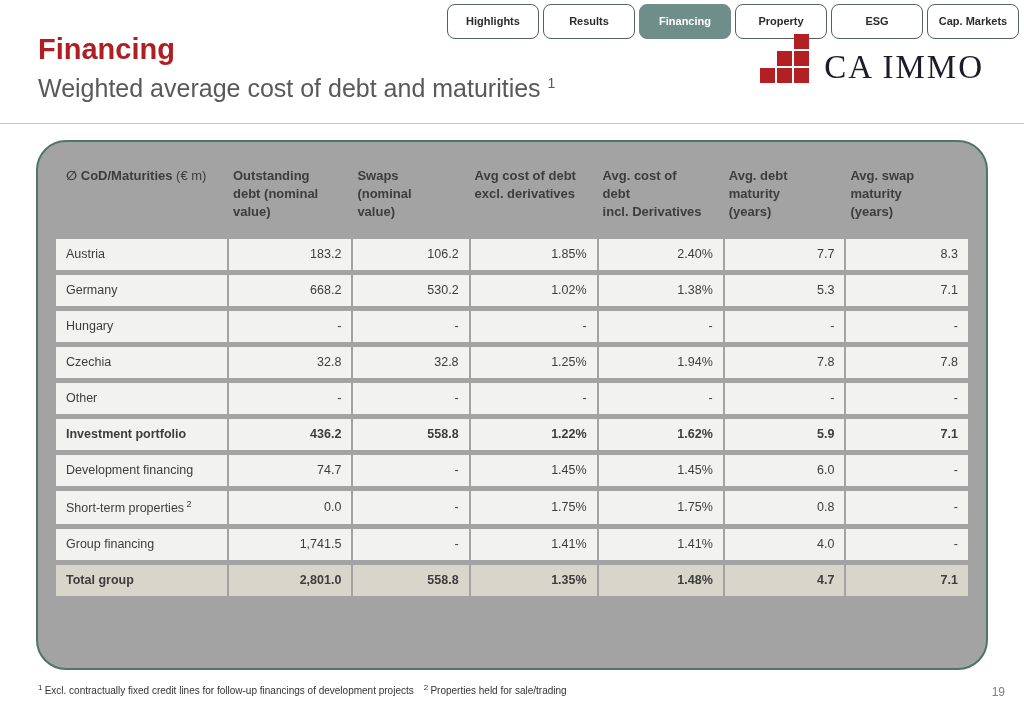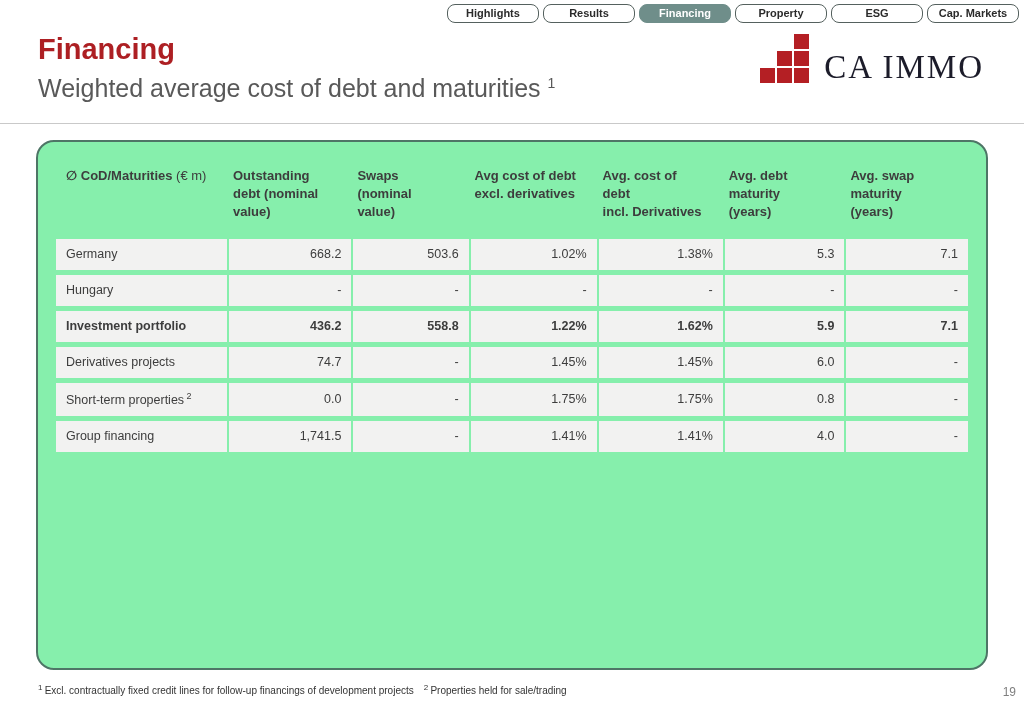--- a/index.html
+++ b/index.html
@@ -9,21 +9,21 @@
   }
   *{box-sizing:border-box;margin:0;padding:0;}
   html,body{width:1024px;height:709px;}
   body{
     font-family:"Liberation Sans","DejaVu Sans",sans-serif;
     background:#ffffff;position:relative;overflow:hidden;color:#3d3d3d;
   }
   
   .nav{position:absolute;top:4px;right:5px;display:flex;gap:4px;}
   .tab{
-    width:92px;height:19px;border:1px solid var(--tab-border);border-radius:8px;
+    width:92px;height:35px;border:1px solid var(--tab-border);border-radius:8px;
     background:#ffffff;color:#2b2b2b;font-family:inherit;font-size:11px;font-weight:bold;
     display:flex;align-items:center;justify-content:center;cursor:pointer;line-height:1;
   }
   .tab.active{background:var(--tab-active-bg);border-color:var(--tab-active-bg);color:#ffffff;}
   
   .titles{position:absolute;left:38px;top:34px;}
   .page-title{color:var(--accent-red);font-size:29px;font-weight:bold;line-height:1.1;}
   .page-subtitle{color:var(--subtitle-gray);font-size:25px;margin-top:9px;line-height:1.1;}
   .page-subtitle sup{font-size:14px;}
   .logo{position:absolute;right:40px;top:34px;display:flex;align-items:flex-end;}
@@ -31,21 +31,21 @@
   .logo-blocks .b{background:transparent;}
   .logo-blocks .b.f{background:var(--logo-red);}
   .logo-text{
     font-family:"Liberation Serif","DejaVu Serif",serif;font-size:33px;color:#1c1c2a;
     letter-spacing:2px;margin-left:15px;line-height:0.95;
   }
   .divider{position:absolute;left:0;top:123px;width:1024px;height:1px;background:#c9c9c9;}
   
   .card{
     position:absolute;left:36px;top:140px;width:952px;height:530px;
-    border:2px solid var(--card-border);border-radius:18px;background:#86efac;
+    border:2px solid var(--card-border);border-radius:30px;background:#a3a3a3;
     padding:12px 16px 10px 16px;
   }
   table{width:100%;border-collapse:separate;border-spacing:2px 5px;font-size:12.5px;}
   thead th{
     font-size:13px;font-weight:bold;color:#3d3d3d;text-align:left;vertical-align:top;
     padding:8px 10px 12px 4px;line-height:1.4;background:transparent;white-space:nowrap;
   }
   thead th:first-child{text-align:left;padding-left:10px;}
   thead th .unit{font-weight:normal;}
   tbody td{
@@ -53,21 +53,21 @@
     color:#3d3d3d;font-size:12.5px;
   }
   tbody td:first-child{text-align:left;}
   tbody tr.bold td{font-weight:bold;}
   tbody tr.total td{background:var(--total-row-bg);font-weight:bold;}
   tbody td sup{font-size:9px;}
   
   .footnote{position:absolute;left:38px;bottom:13px;font-size:10px;color:#333333;}
   .footnote .fn{margin-right:10px;}
   .footnote sup{font-size:8px;}
-  .page-number{position:absolute;right:8px;bottom:10px;font-size:12px;color:#7f7f7f;margin-top:12px;}
+  .page-number{position:absolute;right:19px;bottom:10px;font-size:12px;color:#7f7f7f;margin-top:12px;}
 </style>
 </head>
 <body>
 
 <nav class="nav">
     <button class="tab">Highlights</button>
     <button class="tab">Results</button>
     <button class="tab active">Financing</button>
     <button class="tab">Property</button>
     <button class="tab">ESG</button>
@@ -113,48 +113,75 @@
           <th>Outstanding<br>debt (nominal<br>value)</th>
           <th>Swaps<br>(nominal<br>value)</th>
           <th>Avg cost of debt<br>excl. derivatives</th>
           <th>Avg. cost of<br>debt<br>incl. Derivatives</th>
           <th>Avg. debt<br>maturity<br>(years)</th>
           <th>Avg. swap<br>maturity<br>(years)</th>
         </tr>
     </thead>
     <tbody>
         <tr class="">
+          <td>Austria</td>
+          <td>183.2</td>
+          <td>106.2</td>
+          <td>1.85%</td>
+          <td>2.40%</td>
+          <td>7.7</td>
+          <td>8.3</td>
+        </tr>
+        <tr class="">
           <td>Germany</td>
           <td>668.2</td>
-          <td>503.6</td>
+          <td>530.2</td>
           <td>1.02%</td>
           <td>1.38%</td>
           <td>5.3</td>
           <td>7.1</td>
         </tr>
         <tr class="">
           <td>Hungary</td>
+          <td>-</td>
+          <td>-</td>
+          <td>-</td>
+          <td>-</td>
+          <td>-</td>
+          <td>-</td>
+        </tr>
+        <tr class="">
+          <td>Czechia</td>
+          <td>32.8</td>
+          <td>32.8</td>
+          <td>1.25%</td>
+          <td>1.94%</td>
+          <td>7.8</td>
+          <td>7.8</td>
+        </tr>
+        <tr class="">
+          <td>Other</td>
           <td>-</td>
           <td>-</td>
           <td>-</td>
           <td>-</td>
           <td>-</td>
           <td>-</td>
         </tr>
         <tr class="bold ">
           <td>Investment portfolio</td>
           <td>436.2</td>
           <td>558.8</td>
           <td>1.22%</td>
           <td>1.62%</td>
           <td>5.9</td>
           <td>7.1</td>
         </tr>
         <tr class="">
-          <td>Derivatives projects</td>
+          <td>Development financing</td>
           <td>74.7</td>
           <td>-</td>
           <td>1.45%</td>
           <td>1.45%</td>
           <td>6.0</td>
           <td>-</td>
         </tr>
         <tr class="">
           <td>Short-term properties<sup> 2</sup></td>
           <td>0.0</td>
@@ -166,18 +193,27 @@
         </tr>
         <tr class="">
           <td>Group financing</td>
           <td>1,741.5</td>
           <td>-</td>
           <td>1.41%</td>
           <td>1.41%</td>
           <td>4.0</td>
           <td>-</td>
         </tr>
+        <tr class="bold total">
+          <td>Total group</td>
+          <td>2,801.0</td>
+          <td>558.8</td>
+          <td>1.35%</td>
+          <td>1.48%</td>
+          <td>4.7</td>
+          <td>7.1</td>
+        </tr>
       </tbody>
   </table>
 </div>
 
 <div class="footnote"><span class="fn"><sup>1 </sup>Excl. contractually fixed credit lines for follow-up financings of development projects</span><span class="fn"><sup>2 </sup>Properties held for sale/trading</span></div>
 <div class="page-number">19</div>
 
 </body></html>

